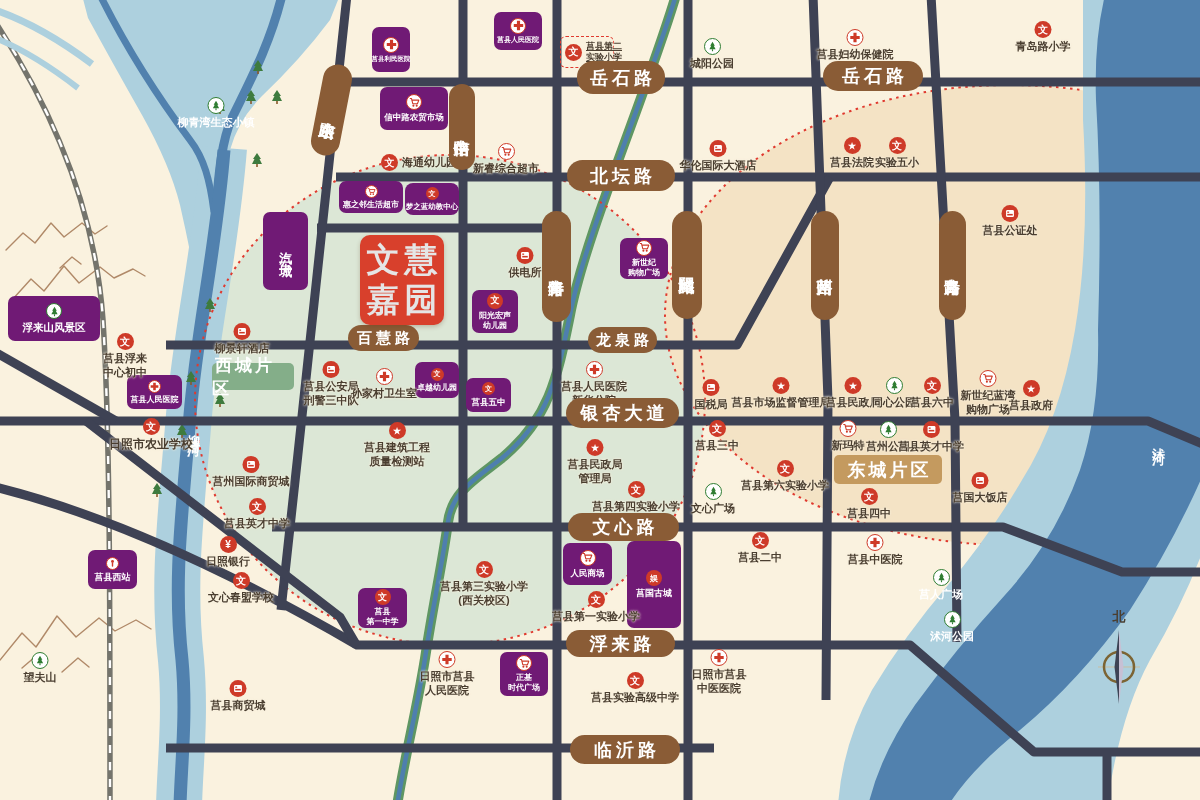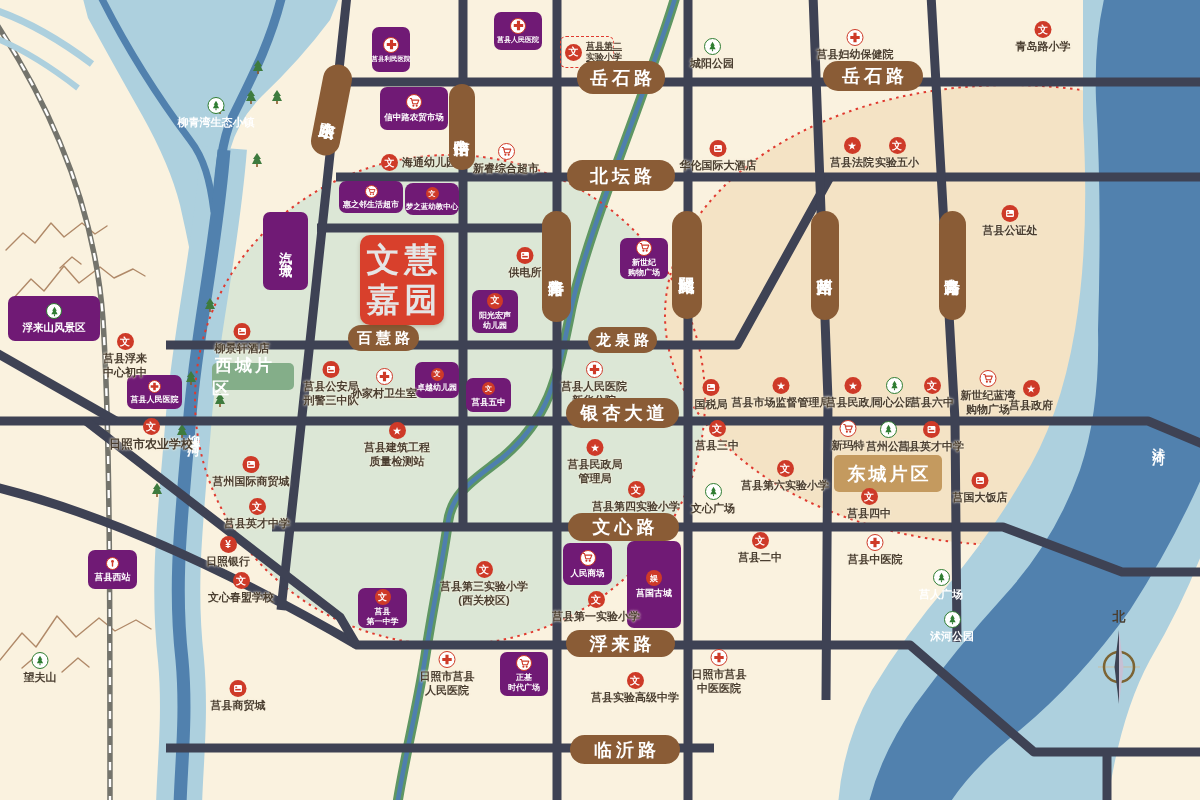--- a/index.html
+++ b/index.html
@@ -788,18 +788,18 @@
         </svg>
       </span>
       <div class="lbl">
         <div>日照市莒县</div>
         <div>中医医院</div>
       </div>
     </div>
     <div class="zonelabel" style="left: 212px; top: 363px; width: 82px; height: 27px; background: rgb(132, 174, 137); font-size: 17px;">
       <span>西城片区</span>
     </div>
-    <div class="zonelabel" style="left: 834px; top: 455px; width: 108px; height: 37px; background: rgb(196, 154, 95); font-size: 18px;">
+    <div class="zonelabel" style="left: 834px; top: 455px; width: 108px; height: 29px; background: rgb(196, 154, 95); font-size: 18px;">
       <span>东城片区</span>
     </div>
     <div class="riverlbl" style="left: 184px; top: 424px;">柳清河</div>
     <div class="riverlbl" style="left: 1149px; top: 438px;">沭河</div>
   </div>
 
 </body></html>

